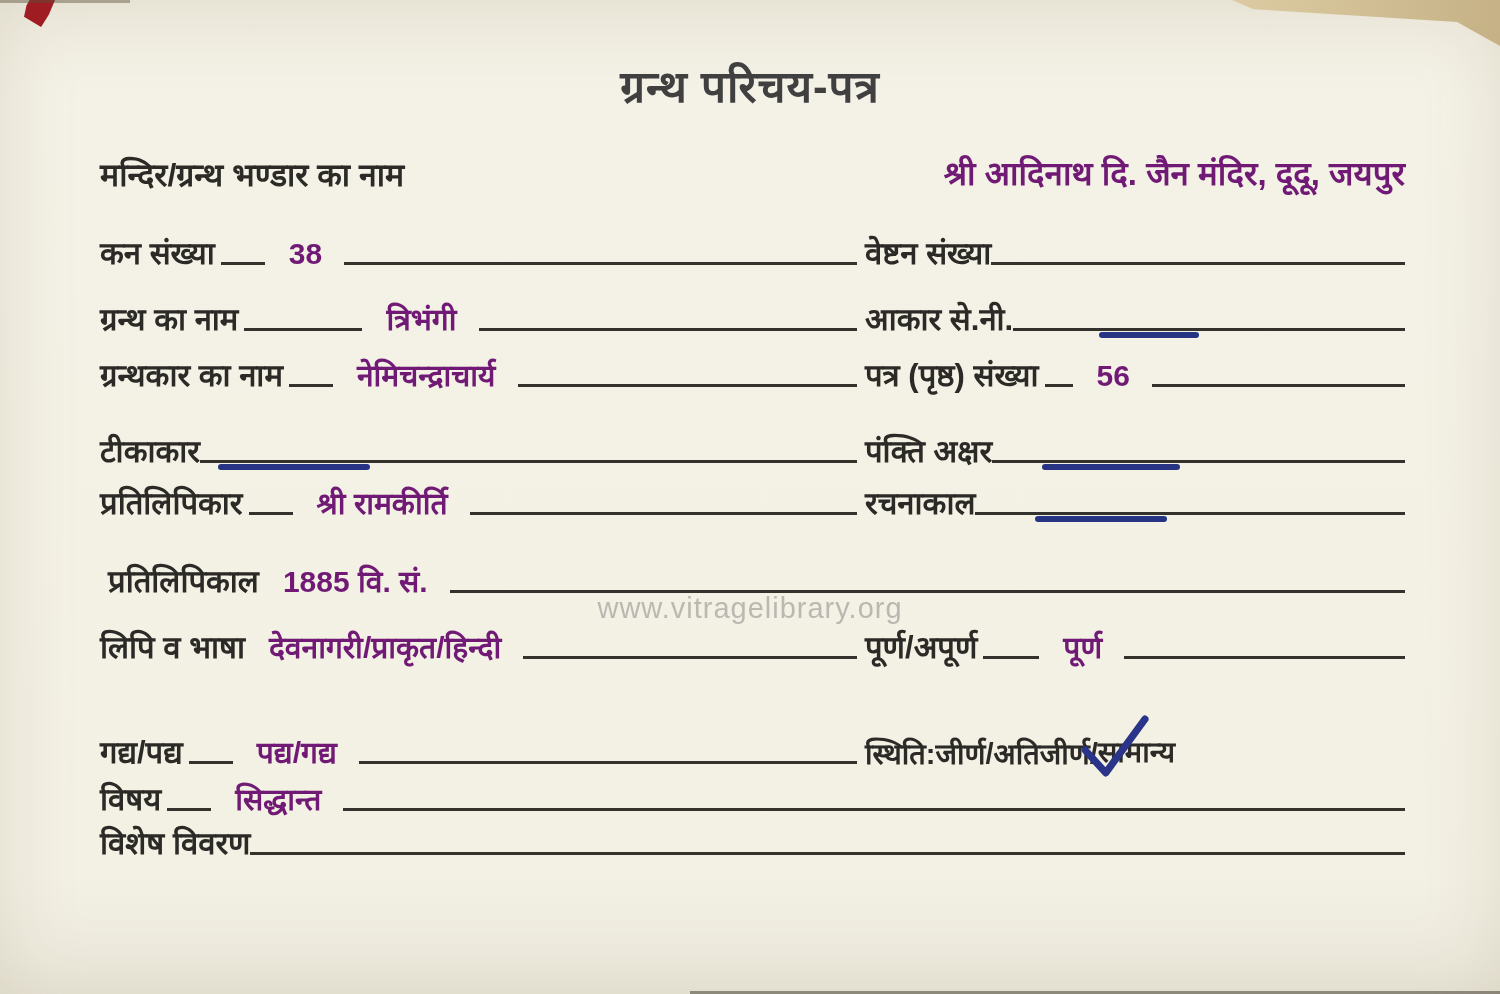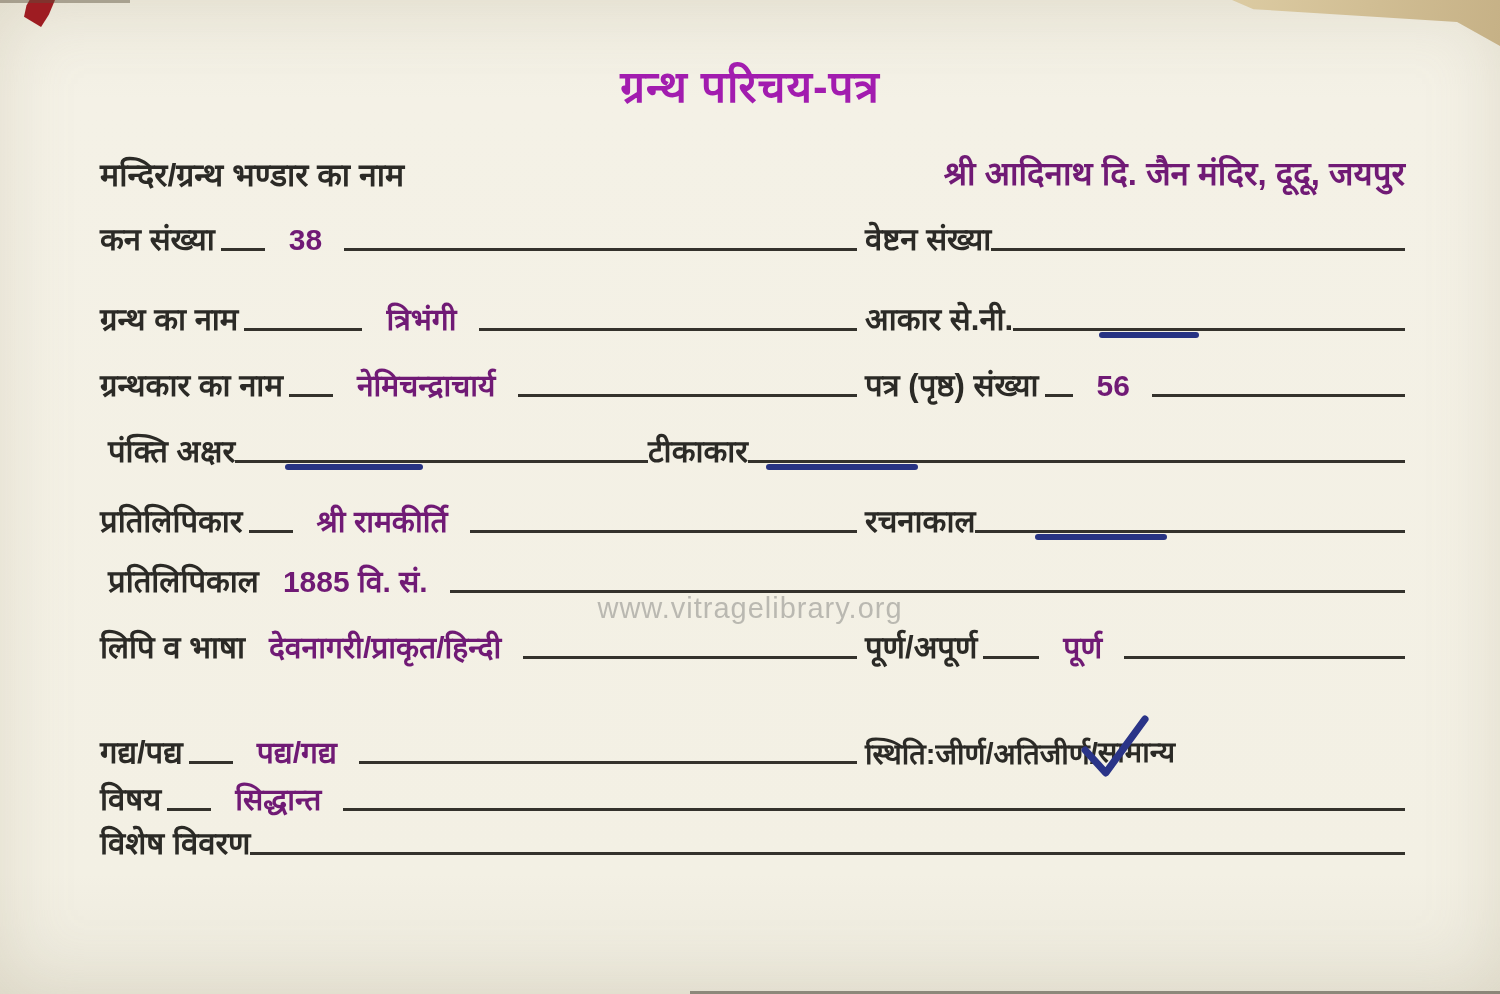--- a/index.html
+++ b/index.html
@@ -26,21 +26,21 @@
   .top-edge-line{
     position:absolute;top:0;left:0;width:130px;height:3px;
     background:rgba(90,80,60,.45);
   }
   .bottom-edge-line{
     position:absolute;bottom:0;left:690px;right:0;height:3px;
     background:rgba(70,64,52,.55);
   }
   .title{
     position:absolute;top:55px;left:0;width:100%;text-align:center;
-    font-size:44px;font-weight:700;color:#a21caf;letter-spacing:1px;z-index:2;
+    font-size:44px;font-weight:700;color:#404040;letter-spacing:1px;z-index:2;
   }
   .row{
     position:absolute;left:100px;right:95px;height:54px;
     display:flex;align-items:flex-end;z-index:2;
   }
   .cell{display:flex;align-items:flex-end;}
   .cell.left{flex:0 0 757px;width:757px;}
   .cell.right{flex:1 1 auto;margin-left:8px;}
   .lbl{
     font-size:31px;font-weight:700;color:#2b2a26;line-height:1.15;white-space:nowrap;
@@ -82,21 +82,21 @@
 <div class="top-edge-line"></div>
 <div class="bottom-edge-line"></div>
 
 <div class="title">ग्रन्थ परिचय-पत्र</div>
 
 <div class="row header-row" style="top:140px">
   <span class="lbl hdr">मन्दिर/ग्रन्थ भण्डार का नाम</span>
   <span class="val hdrval">श्री आदिनाथ दि. जैन मंदिर, दूदू, जयपुर</span>
 </div>
 
-<div class="row" style="top:204px">
+<div class="row" style="top:218px">
   <div class="cell left">
     <span class="lbl">कन संख्या</span>
     <span class="rule rule-short"></span>
     <span class="val">38</span>
     <span class="rule fill"></span>
   </div>
   <div class="cell right">
     <span class="lbl">वेष्टन संख्या</span>
     <span class="rule fill"></span>
   </div>
@@ -111,53 +111,53 @@
   </div>
   <div class="cell right">
     <span class="lbl">आकार से.नी.</span>
     <span class="linewrap">
       <span class="rulea"></span>
       <span class="hand-dash" style="left:86px;width:100px"></span>
     </span>
   </div>
 </div>
 
-<div class="row" style="top:350px">
+<div class="row" style="top:340px">
   <div class="cell left">
     <span class="lbl">ग्रन्थकार का नाम</span>
     <span class="rule rule-short"></span>
     <span class="val">नेमिचन्द्राचार्य</span>
     <span class="rule fill"></span>
   </div>
   <div class="cell right">
     <span class="lbl">पत्र (पृष्ठ) संख्या</span>
     <span class="rule rule-short" style="width:28px;flex:0 0 28px"></span>
     <span class="val">56</span>
     <span class="rule fill"></span>
   </div>
 </div>
 
 <div class="row" style="top:416px">
+  <div class="cell left">
+    <span class="lbl">टीकाकार</span>
+    <span class="linewrap">
+      <span class="rulea"></span>
+      <span class="hand-dash" style="left:18px;width:152px"></span>
+    </span>
+  </div>
   <div class="cell right">
     <span class="lbl">पंक्ति अक्षर</span>
     <span class="linewrap">
       <span class="rulea"></span>
       <span class="hand-dash" style="left:50px;width:138px"></span>
     </span>
   </div>
-  <div class="cell left">
-    <span class="lbl">टीकाकार</span>
-    <span class="linewrap">
-      <span class="rulea"></span>
-      <span class="hand-dash" style="left:18px;width:152px"></span>
-    </span>
-  </div>
-</div>
-
-<div class="row" style="top:486px">
+</div>
+
+<div class="row" style="top:468px">
   <div class="cell left">
     <span class="lbl">प्रतिलिपिकार</span>
     <span class="rule rule-short"></span>
     <span class="val">श्री रामकीर्ति</span>
     <span class="rule fill"></span>
   </div>
   <div class="cell right">
     <span class="lbl">रचनाकाल</span>
     <span class="linewrap">
       <span class="rulea"></span>

